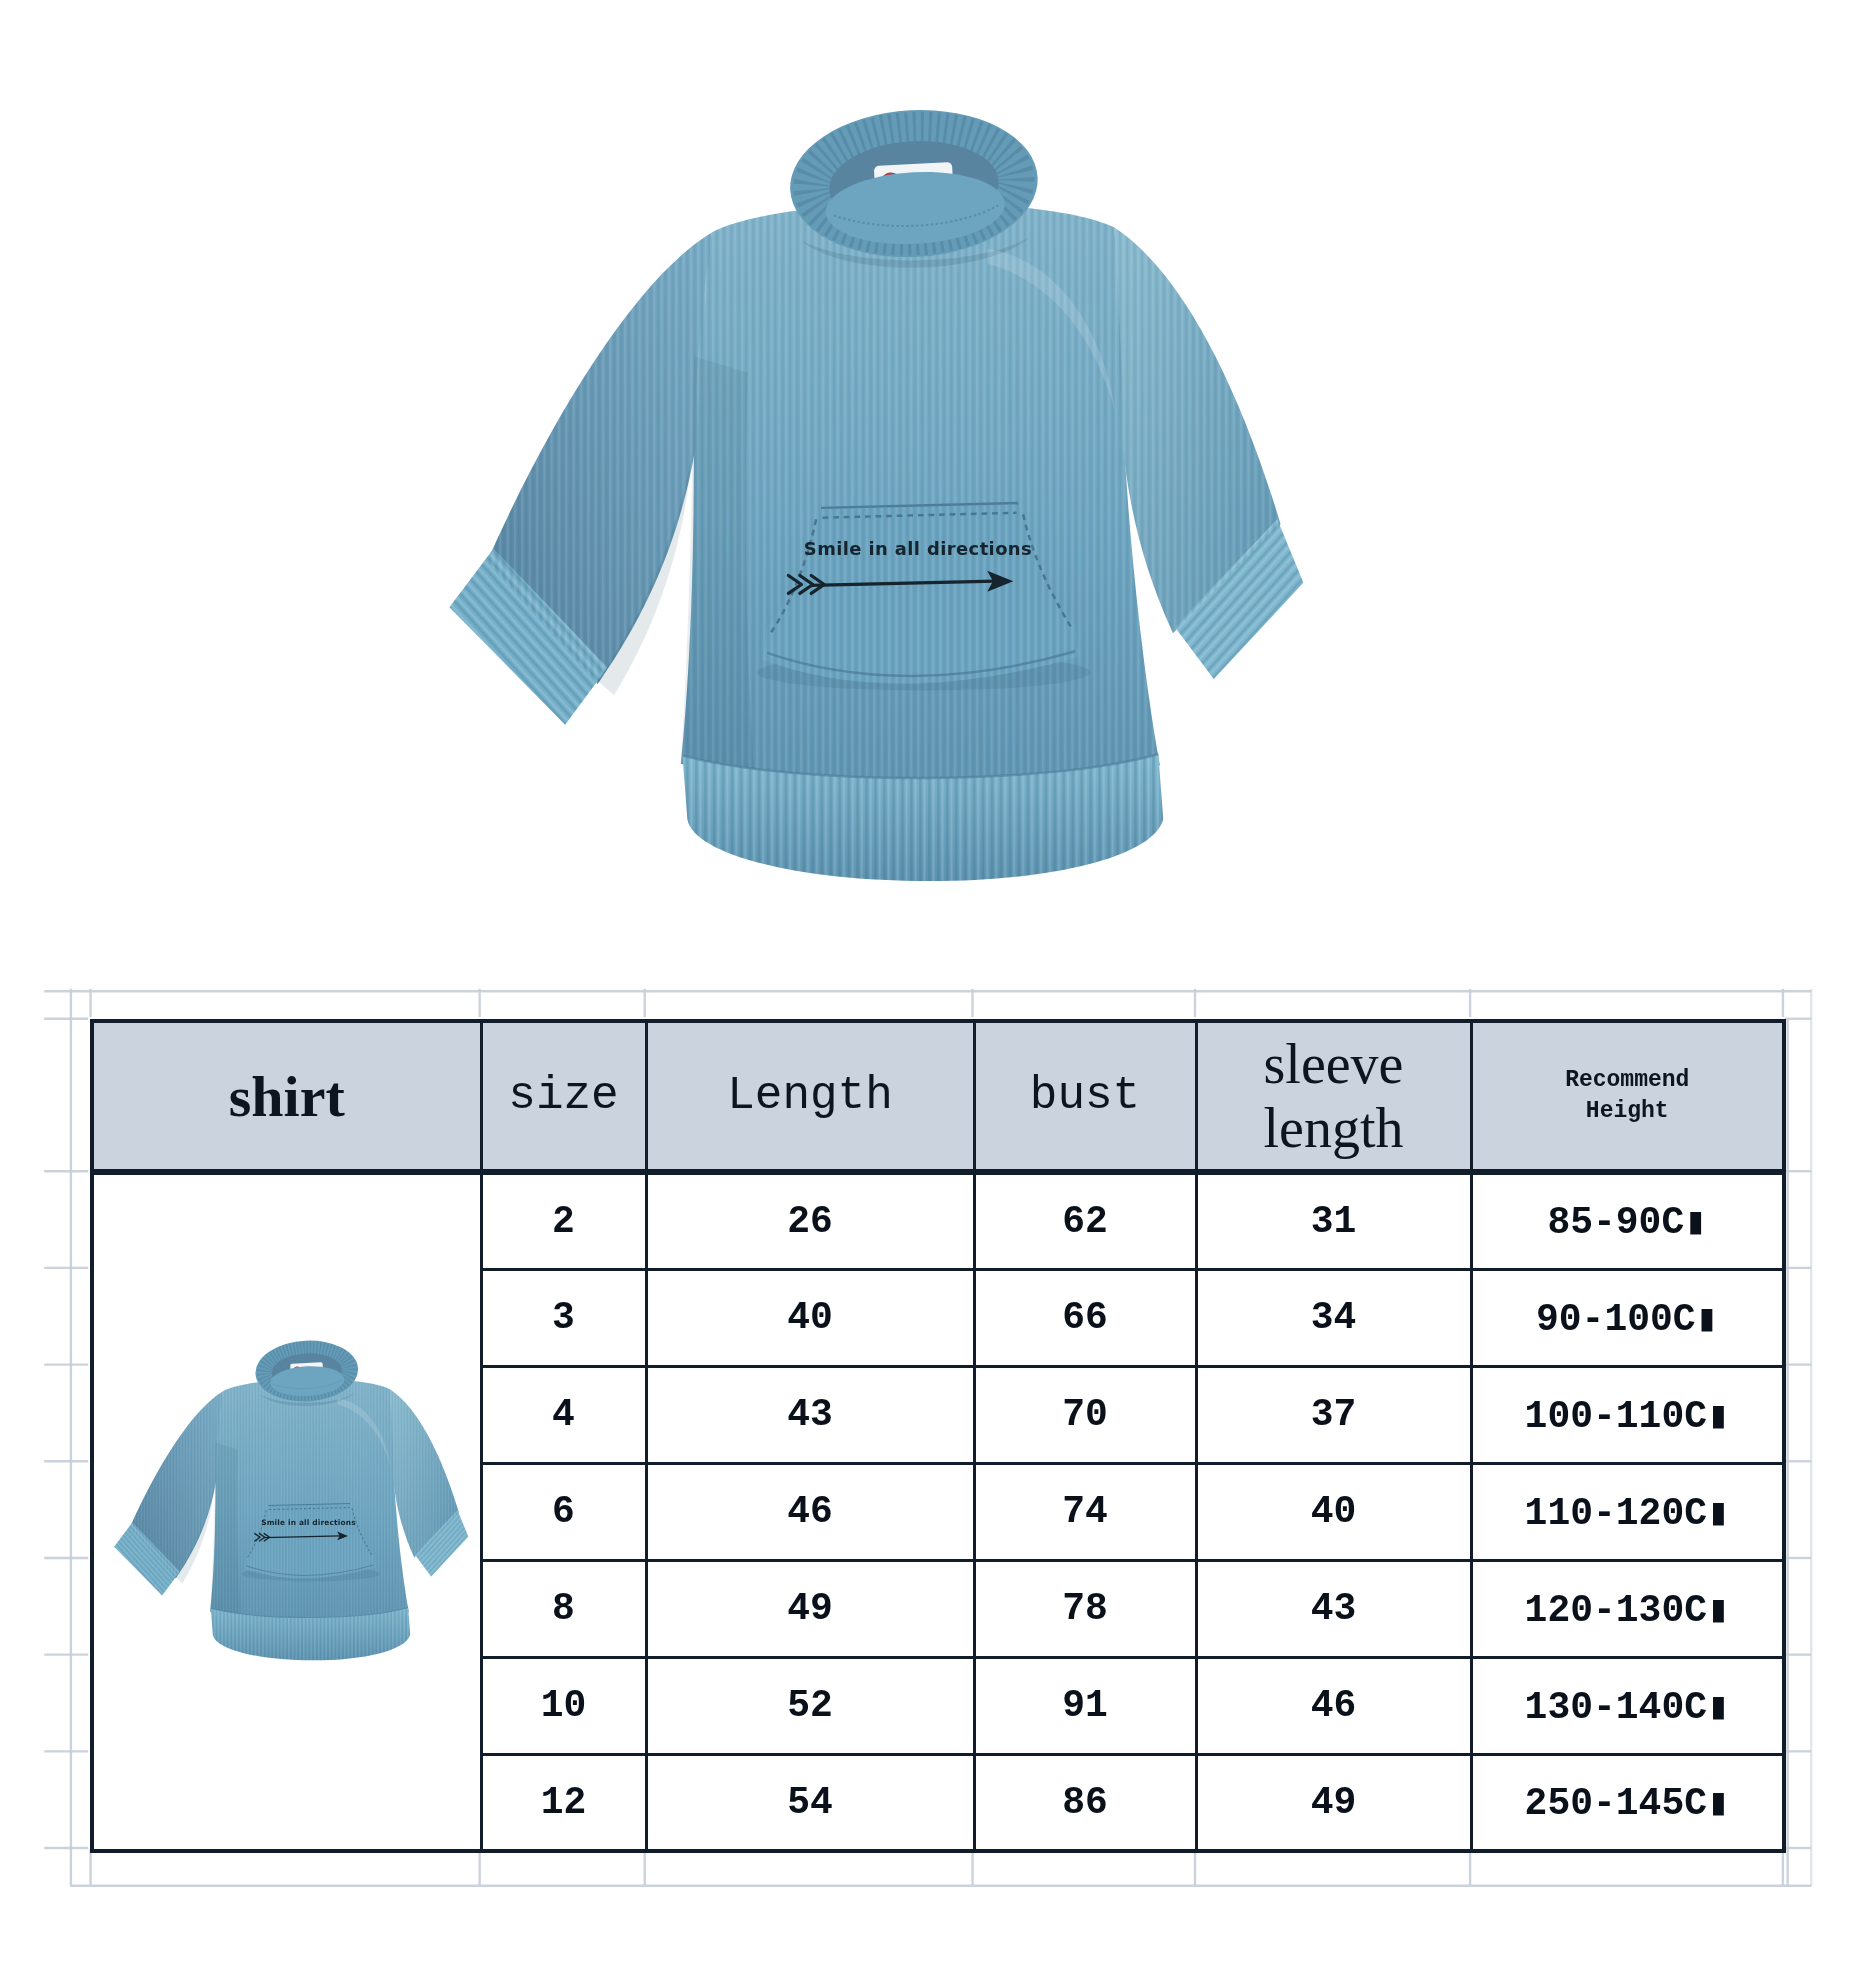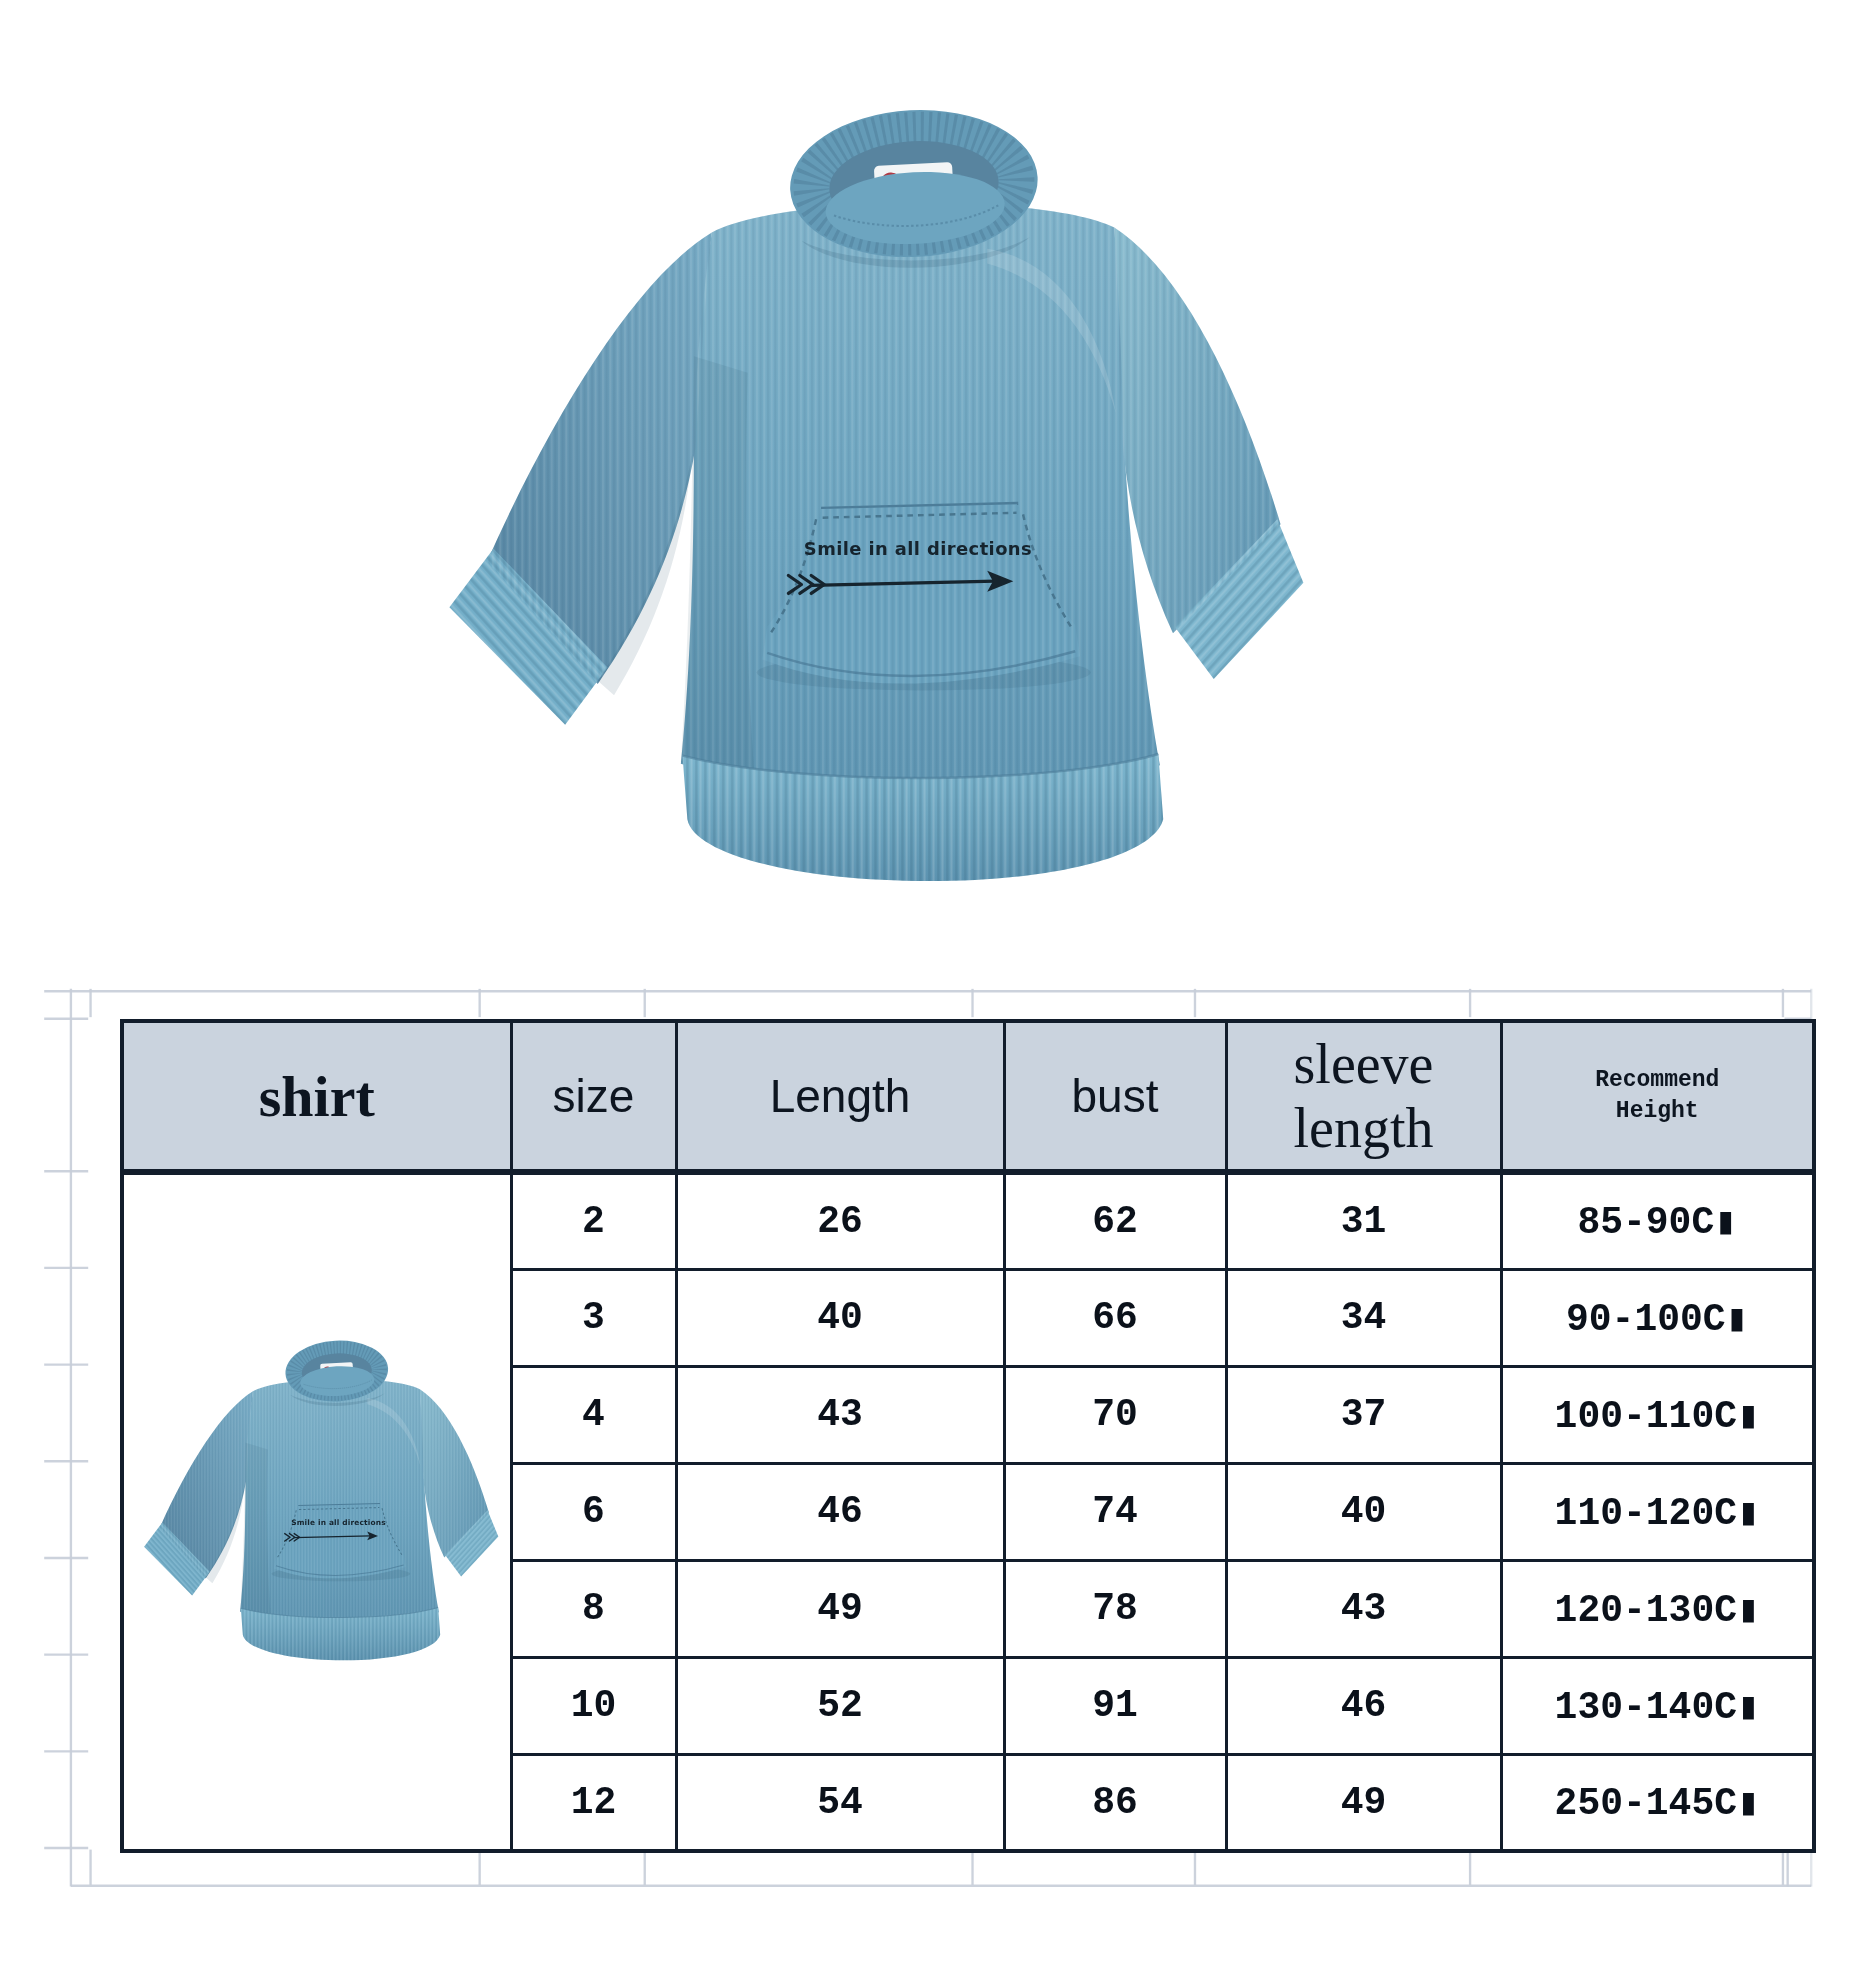--- a/index.html
+++ b/index.html
@@ -12,25 +12,25 @@
   .photo-area svg{display:block;width:100%;height:auto;}
 
   
   .gridlines{position:absolute;left:0;top:0;width:1868px;height:1984px;pointer-events:none;}
 
   
   .size-table{position:absolute;left:90px;top:1019px;width:1693px;
               border-collapse:collapse;table-layout:fixed;background:#ffffff;}
   .size-table th,.size-table td{border:3.1px solid #121d2b;text-align:center;vertical-align:middle;
               overflow:hidden;padding:0;}
-  .size-table{border:4.7px solid #121d2b;margin-left:30px;}
+  .size-table{border:4.7px solid #121d2b;}
   .size-table tr.head th{background:#cad3de;height:146px;border-bottom:6.3px solid #121d2b;}
   .size-table tbody tr{height:97px;}
   .c-shirt{font-family:"Liberation Serif",serif;font-weight:600;font-size:58px;}
-  .c-serif{font-family:Liberation Sans, sans-serif;font-weight:400;font-size:46px;}
+  .c-serif{font-family:Liberation Mono, monospace;font-weight:400;font-size:46px;}
   .c-serif-sm{font-family:"Liberation Serif",serif;font-weight:400;font-size:56px;}
   .c-reco{font-family:"Liberation Mono","DejaVu Sans Mono",monospace;font-weight:700;
           font-size:23px;white-space:pre-line;line-height:1.35;}
   .num{font-family:"Liberation Mono","DejaVu Sans Mono",monospace;font-weight:700;
        font-size:38px;color:#0b111a;}
   .thumb-cell{vertical-align:bottom;background:#ffffff;}
   .thumb-wrap{margin:0 auto 38px auto;width:365px;}
   .thumb-wrap svg{display:block;width:365px;height:auto;}
 </style>
 </head>

